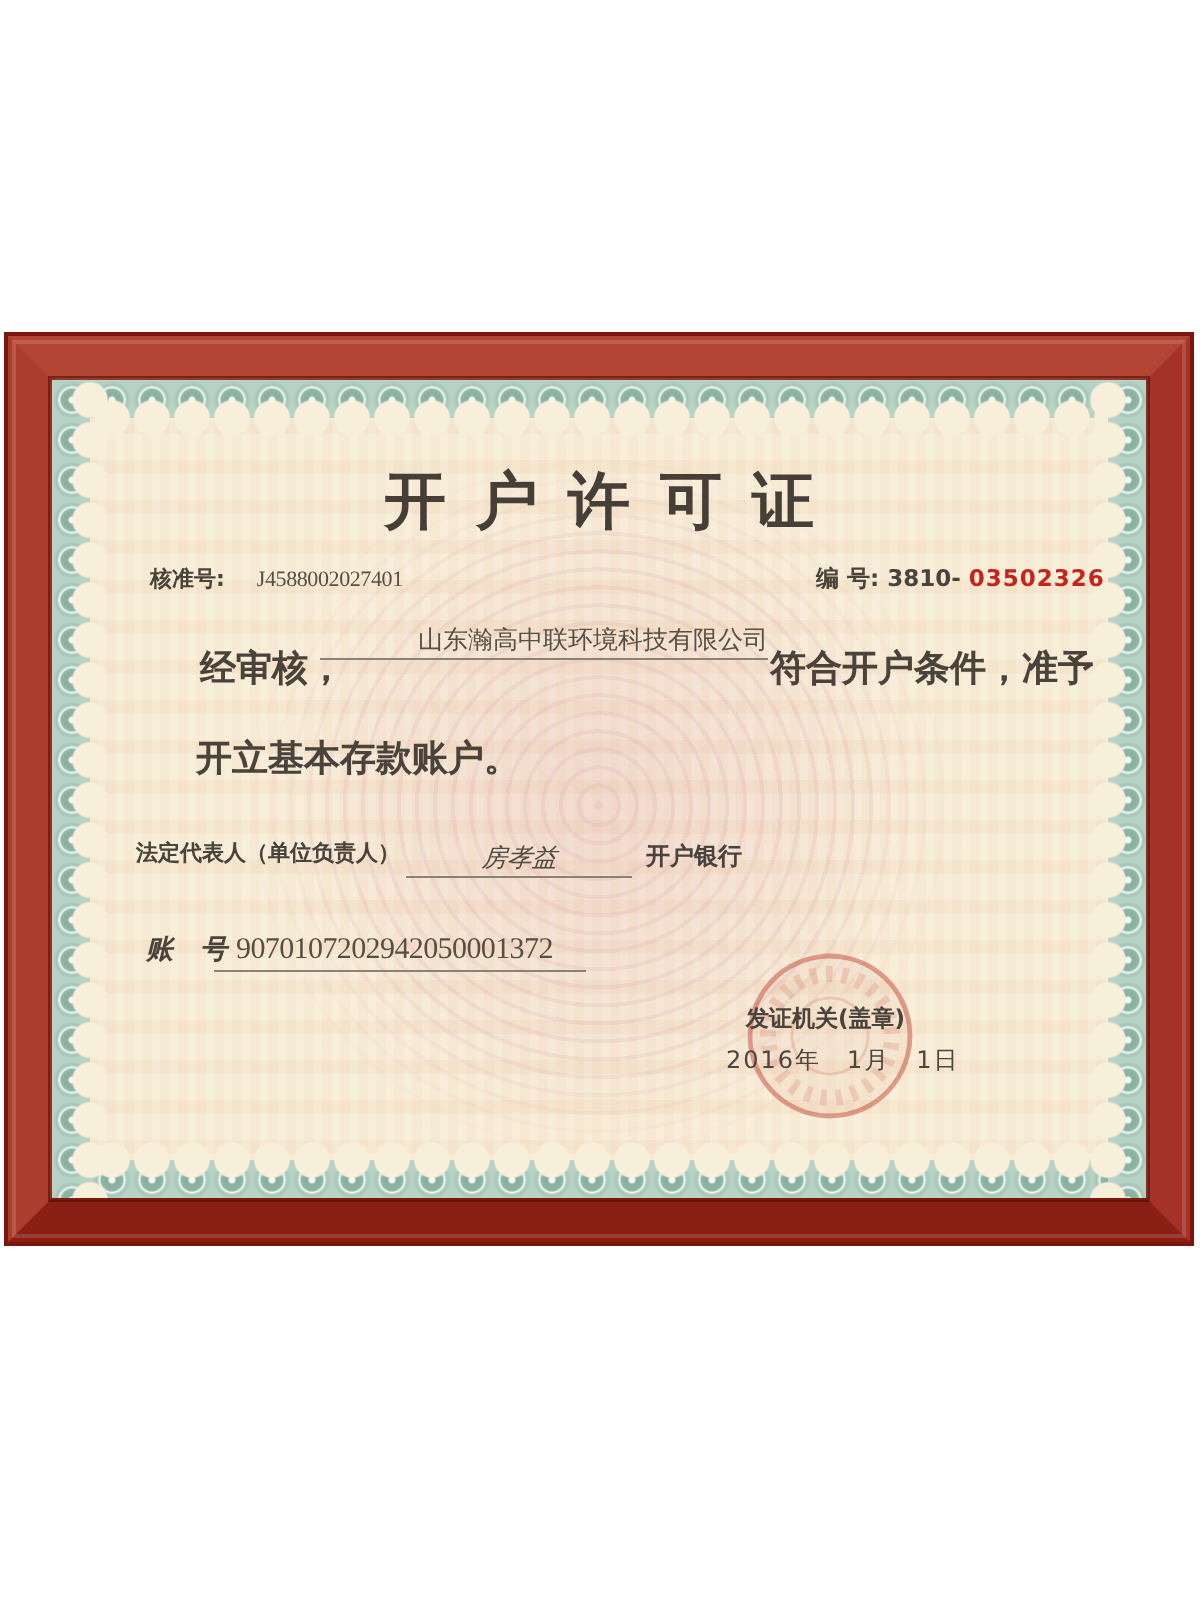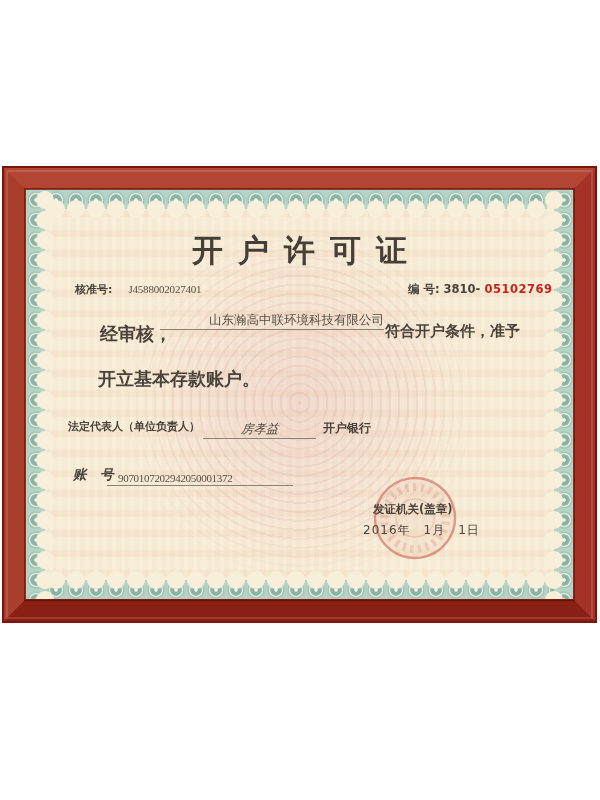--- a/index.html
+++ b/index.html
@@ -65,33 +65,33 @@
 
   .row-approval{left:49px;top:92px;font-size:11px;}
   .row-approval .val{margin-left:16px;font-size:11px;letter-spacing:-0.2px;}
   .row-serial{left:382px;top:92px;font-size:11.5px;}
   .row-serial .red{color:#c4241c;font-weight:bold;letter-spacing:0.5px;margin-left:4px;}
 
   .prefix{left:74px;top:132px;font-size:18px;}
   .field{position:absolute;border-bottom:1px solid #8a8275;display:flex;align-items:flex-end;box-sizing:border-box;}
   .f-company{left:134px;top:112px;width:224px;height:28px;justify-content:flex-end;}
   .f-company span{font-size:12.5px;}
-  .suffix{left:359px;top:132px;font-size:15px;}
+  .suffix{left:359px;top:132px;font-size:18px;}
   .line2{left:44px;top:177px;font-size:18px;margin-left:28px;}
 
   .rep-label{left:42px;top:229px;font-size:11px;}
   .f-name{left:177px;top:221px;width:113px;height:28px;justify-content:center;}
   .f-name span{font-size:12.5px;font-style:italic;transform:skewX(-5deg);color:#4f4940;}
   .bank-label{left:297px;top:230px;font-size:12px;}
   .f-bank{left:347px;top:216px;width:167px;height:32px;}
   .f-bank span{font-size:11px;line-height:14px;white-space:normal;display:block;width:167px;}
 
   .acct-label{left:47px;top:276px;font-size:13.5px;font-style:italic;}
   .f-acct{left:81px;top:270px;width:186px;height:26px;}
-  .f-acct span{font-size:11px;letter-spacing:-0.3px;padding-left:11px;padding-bottom:1px;}
+  .f-acct span{font-size:15px;letter-spacing:-0.3px;padding-left:11px;padding-bottom:1px;}
 
   .issuer{left:347px;top:312px;font-size:11.5px;z-index:3;}
   .issue-date{left:337px;top:332px;font-size:12px;color:#4c463e;z-index:3;letter-spacing:1px;}
 
   .seal{position:absolute;left:346px;top:285px;width:86px;height:86px;z-index:2;transform:rotate(-8deg);}
 </style>
 </head>
 <body>
 
 <div id="page">
@@ -109,21 +109,21 @@
 
     <div class="content">
 
       <div class="abs title">开户许可证</div>
 
       <div class="abs row-approval">
         <span class="label">核准号:</span><span class="val serifv">J4588002027401</span>
       </div>
 
       <div class="abs row-serial">
-        <span class="label">编 号: 3810-</span><span class="red">05102769</span>
+        <span class="label">编 号: 3810-</span><span class="red">03502326</span>
       </div>
 
       <div class="abs prefix label">经审核，</div>
 
       <div class="field f-company">
         <span class="serifv">山东瀚高中联环境科技有限公司</span>
       </div>
 
       <div class="abs suffix label">符合开户条件，准予</div>
       <div class="abs line2 label">开立基本存款账户。</div>

